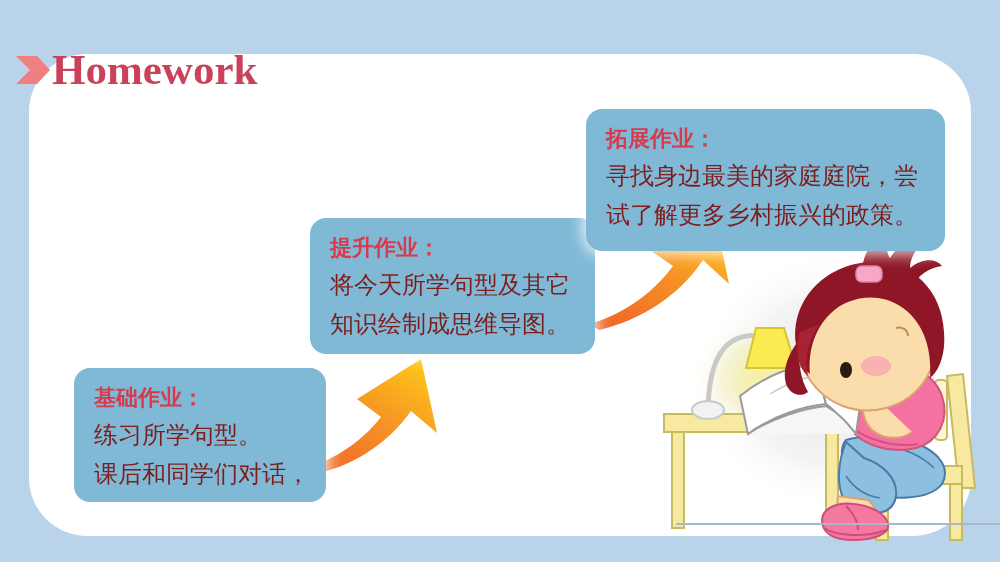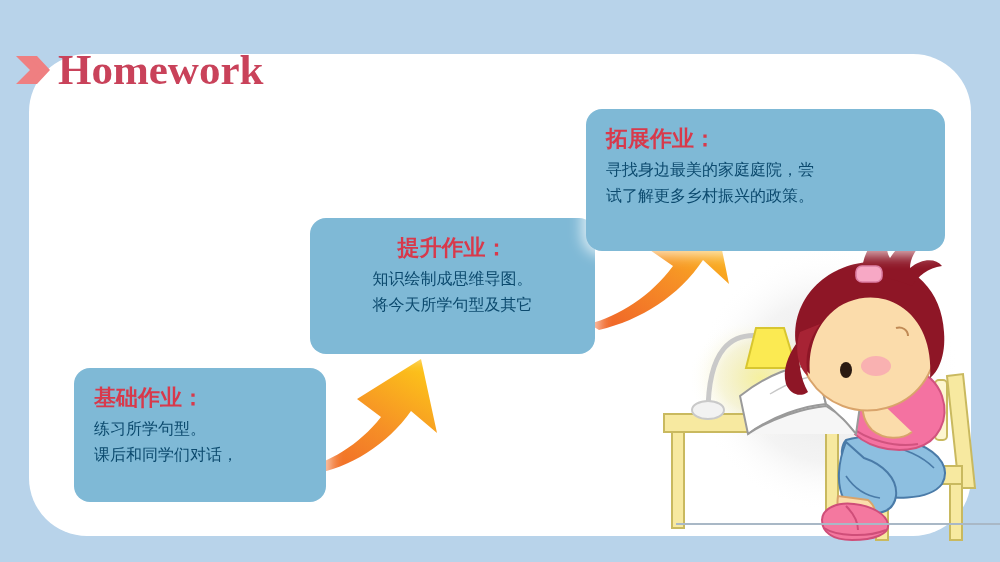--- a/index.html
+++ b/index.html
@@ -29,21 +29,21 @@
     border-radius: 58px;
   }
 
   
   .title-row {
     position: absolute;
     left: 14px;
     top: 48px;
     display: flex;
     align-items: center;
-    gap: 8px;
+    gap: 2px;
     z-index: 20;
   }
   .chevron-icon {
     width: 36px;
     height: 40px;
     display: block;
   }
   .title-text {
     font-family: "Liberation Serif", "DejaVu Serif", serif;
     font-weight: bold;
@@ -94,29 +94,29 @@
   }
   .callout .heading {
     color: #d8394b;
     font-weight: bold;
     font-size: 22px;
     line-height: 1.45;
     margin: 0 0 2px 0;
     white-space: nowrap;
   }
   .callout .body-line {
-    color: #0c4a6e;
-    font-size: 16px;
+    color: #7f1d1d;
+    font-size: 24px;
     line-height: 1.62;
     margin: 0;
     white-space: nowrap;
   }
 
   .callout-basic   { left: 74px;  top: 368px; width: 252px; height: 134px; }
-  .callout-improve { left: 310px; top: 218px; width: 285px; height: 136px; text-align: center; }
+  .callout-improve { left: 310px; top: 218px; width: 285px; height: 136px; }
   .callout-extend  { left: 586px; top: 70px;  width: 359px; height: 142px; margin-top: 39px; }
 
   .ground-line {
     position: absolute;
     left: 676px;
     top: 523px;
     width: 324px;
     height: 2px;
     background: #a9b8c6;
     z-index: 6;
@@ -243,22 +243,22 @@
   </svg>
 
   <div class="callout callout-basic">
     <p class="heading">基础作业：</p>
     <p class="body-line">练习所学句型。</p>
     <p class="body-line">课后和同学们对话，</p>
   </div>
 
   <div class="callout callout-improve">
     <p class="heading">提升作业：</p>
+    <p class="body-line">将今天所学句型及其它</p>
     <p class="body-line">知识绘制成思维导图。</p>
-    <p class="body-line">将今天所学句型及其它</p>
   </div>
 
   <div class="callout callout-extend">
     <p class="heading">拓展作业：</p>
     <p class="body-line">寻找身边最美的家庭庭院，尝</p>
     <p class="body-line">试了解更多乡村振兴的政策。</p>
   </div>
 
 </div>
 

